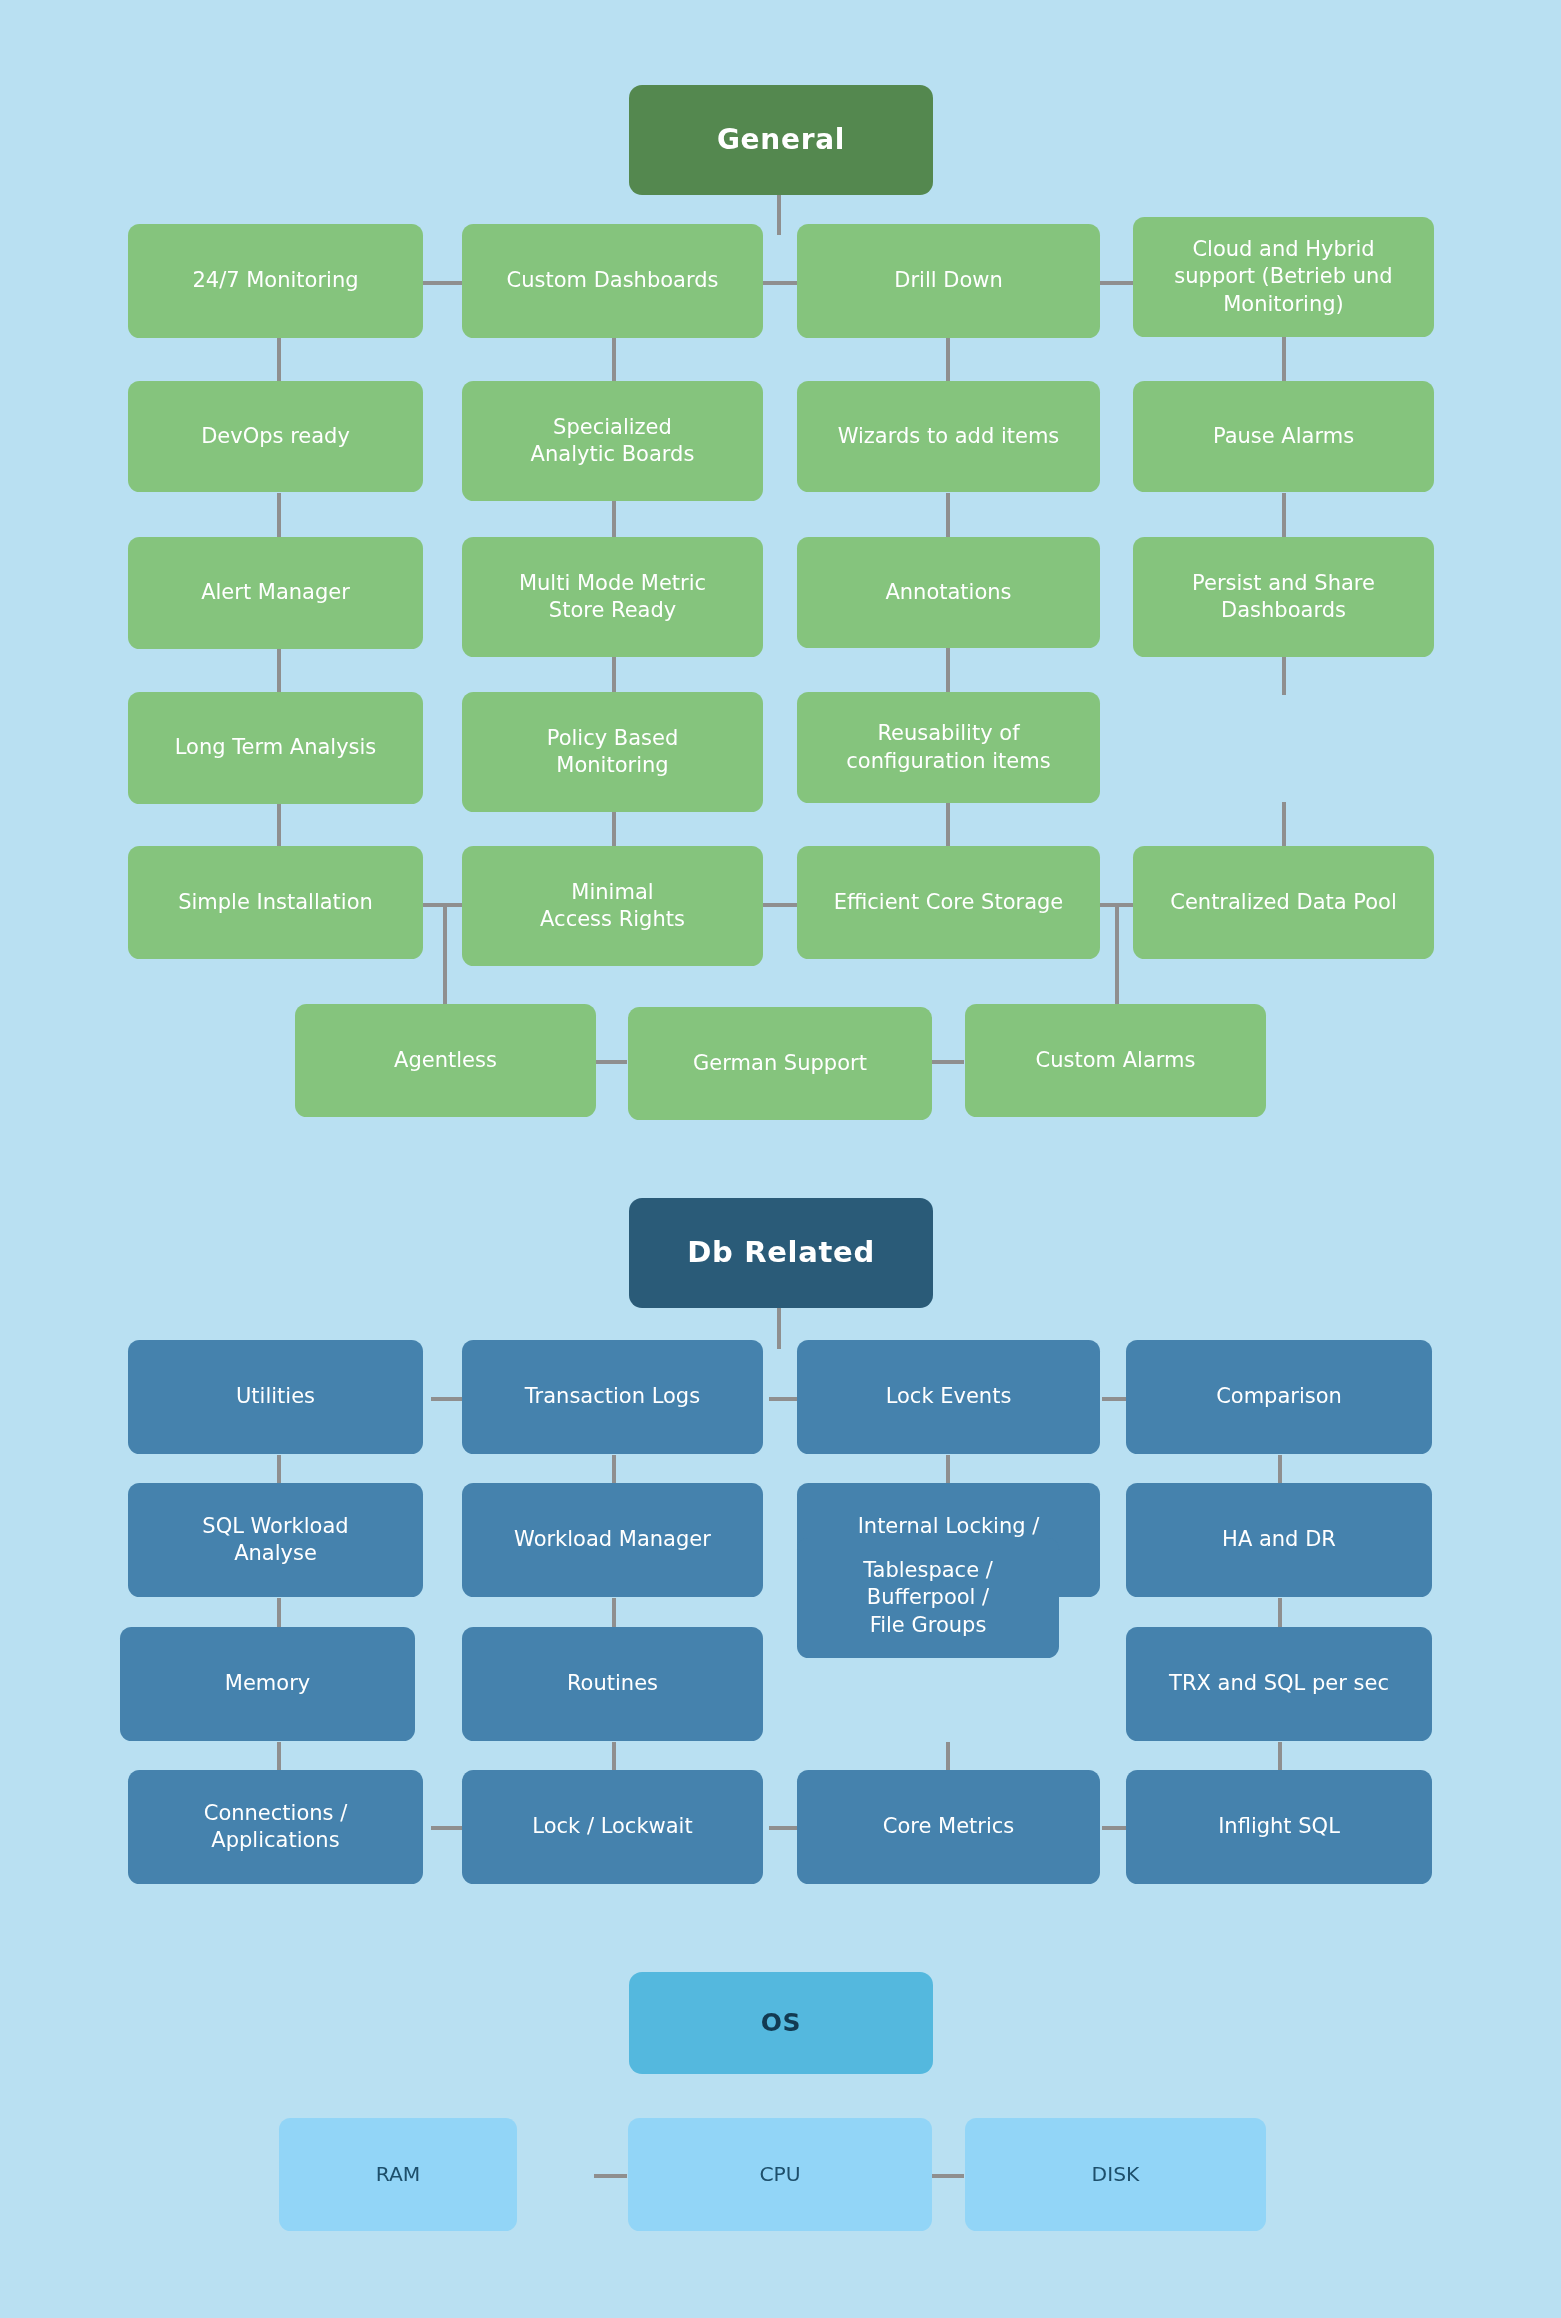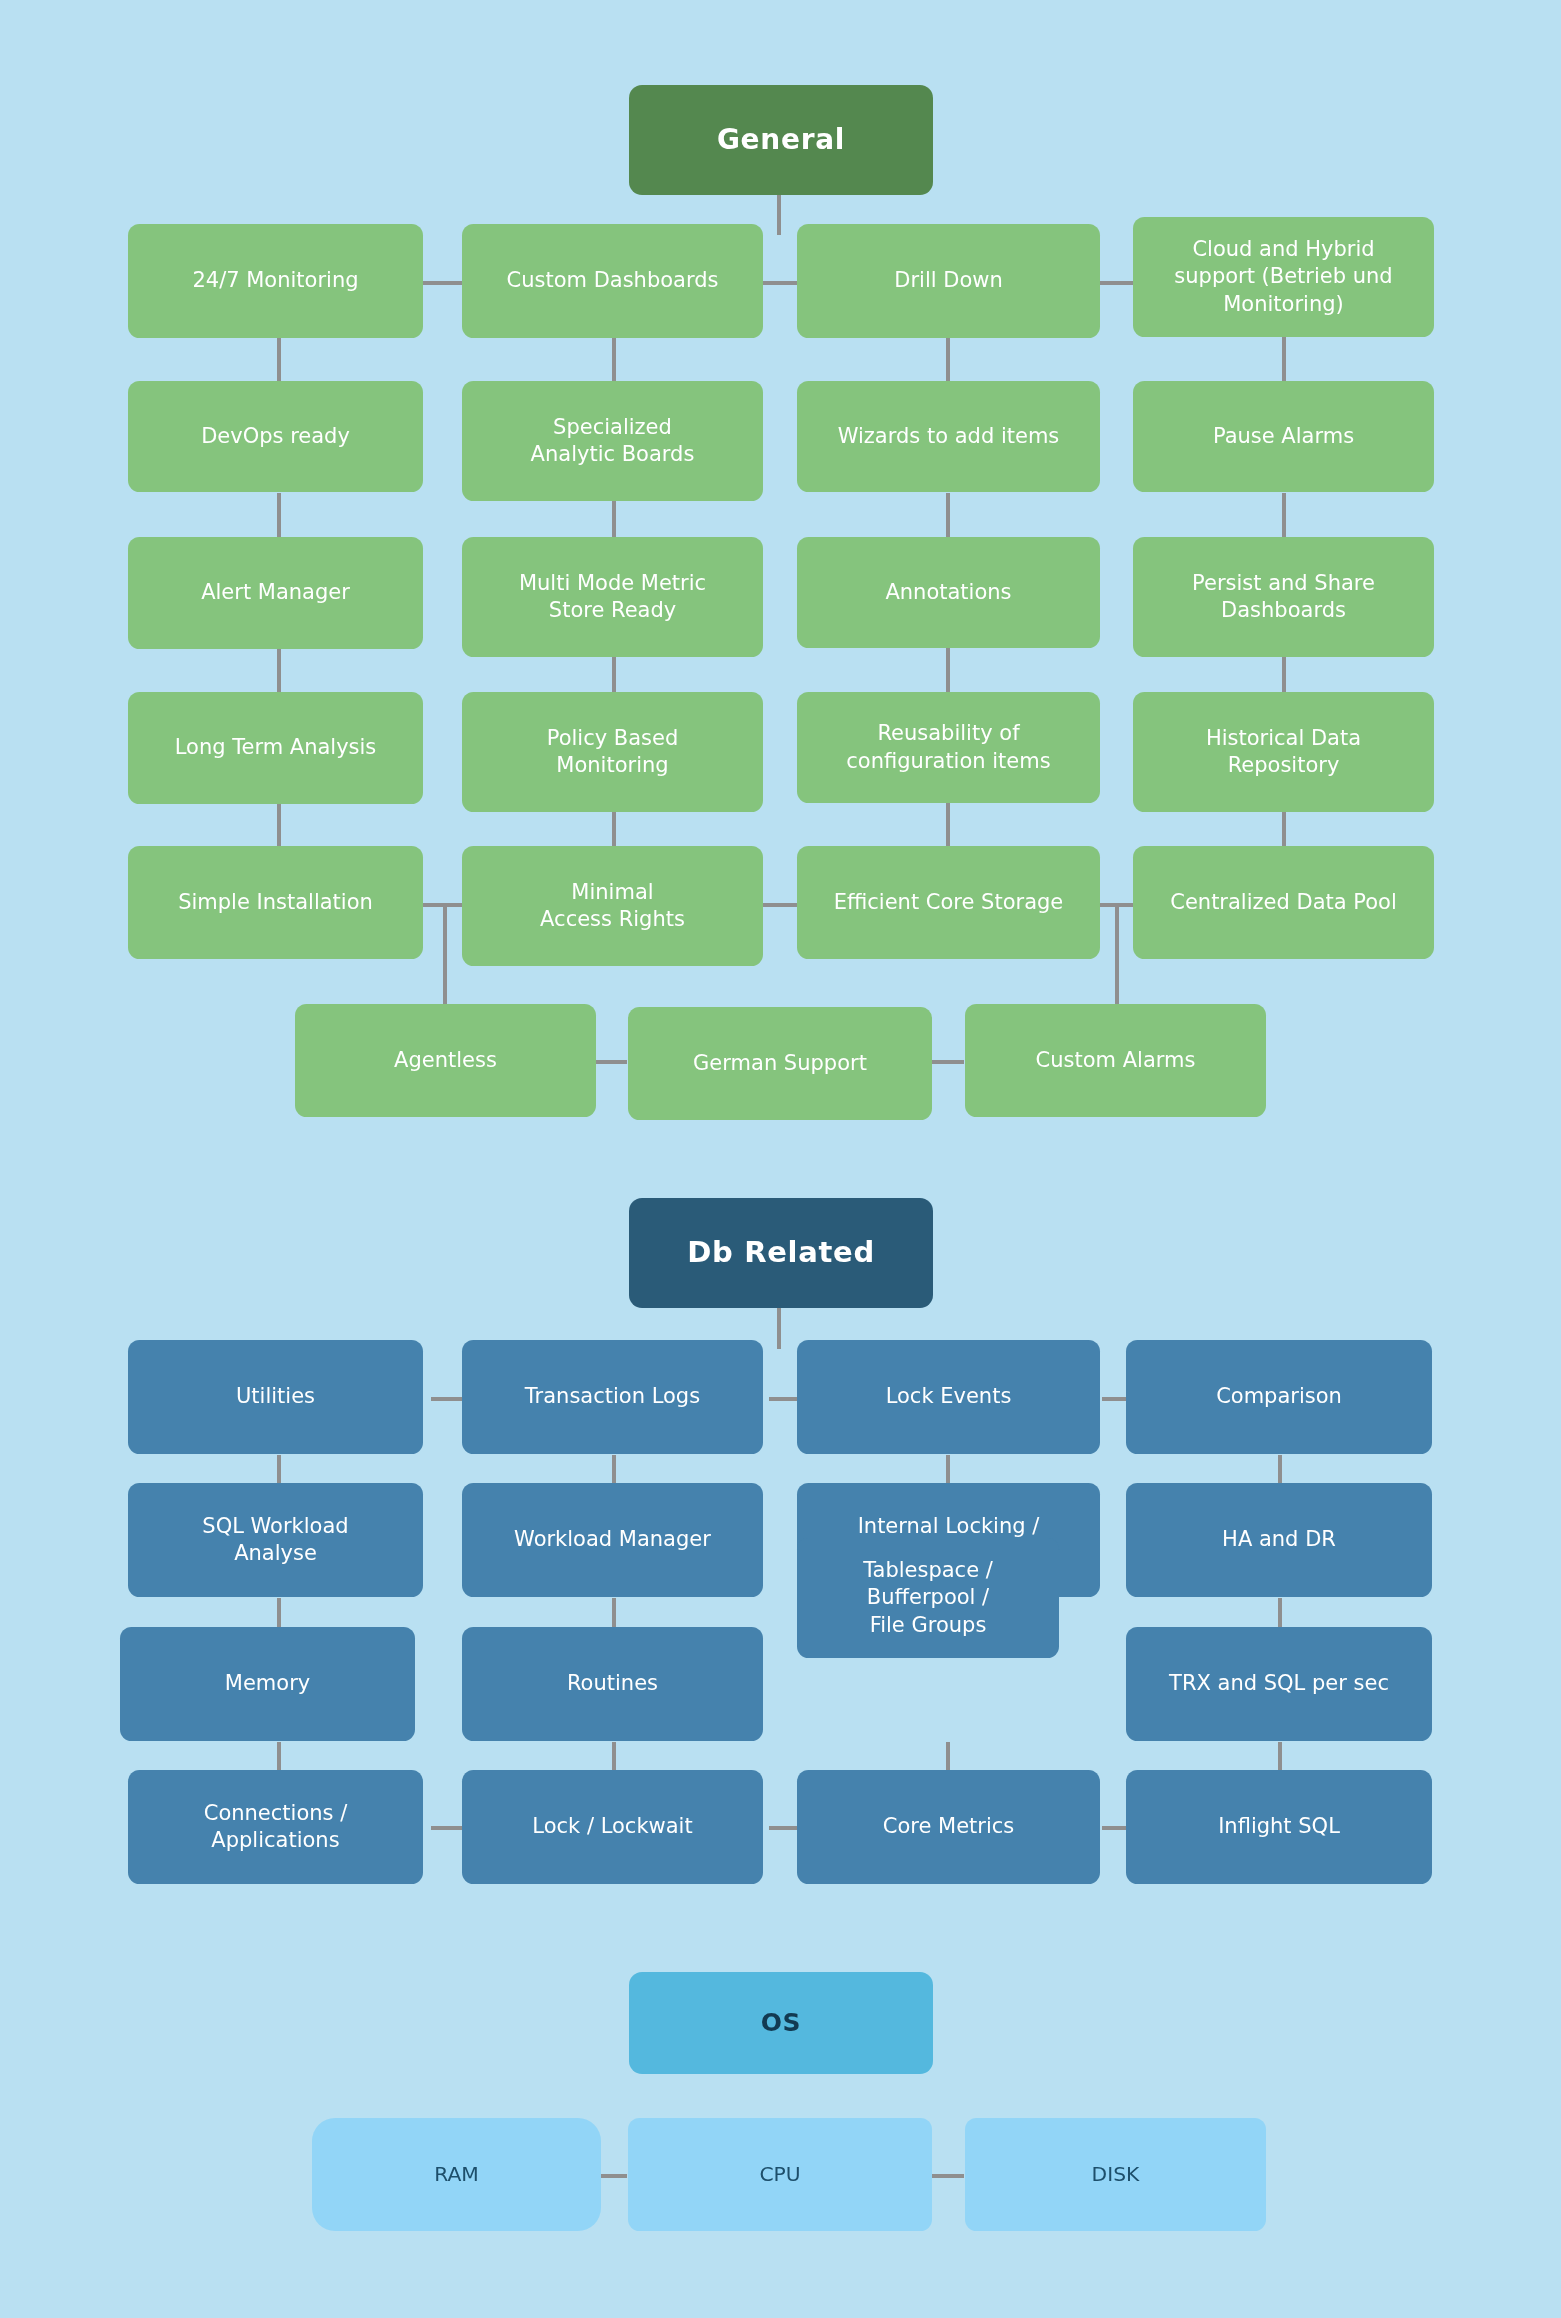--- a/index.html
+++ b/index.html
@@ -143,23 +143,20 @@
 
   <div class="node green" style="left:1133px;top:217px;width:301px;height:120px;">
     <span>Cloud and Hybrid<br>support (Betrieb und<br>Monitoring)</span>
     </div>
   <div class="node green" style="left:1133px;top:381px;width:301px;height:111px;">
     <span>Pause Alarms</span>
     </div>
   <div class="node green" style="left:1133px;top:537px;width:301px;height:120px;">
     <span>Persist and Share<br>Dashboards</span>
     </div>
-  <div class="node green" style="left:1133px;top:692px;width:301px;height:120px;">
-    <span>Historical Data<br>Repository</span>
-    </div>
   <div class="node green" style="left:1133px;top:846px;width:301px;height:113px;">
     <span>Centralized Data Pool</span>
     </div>
 
   <div class="node green" style="left:295px;top:1004px;width:301px;height:113px;">
     <span>Agentless</span>
     </div>
   <div class="node green" style="left:628px;top:1007px;width:304px;height:113px;">
     <span>German Support</span>
     </div>
@@ -249,21 +246,21 @@
     <span>Inflight SQL</span>
     </div>
 
   <div class="node hdr hdr-os" style="left:629px;top:1972px;width:304px;height:102px;">
     <span>OS</span>
   </div>
 
   <div class="line h" style="left:594px;top:2174px;width:33px;"></div>
   <div class="line h" style="left:931px;top:2174px;width:33px;"></div>
 
-  <div class="node lblue" style="left:312px;top:2118px;width:289px;height:113px;border-radius:23px;">
+  <div class="node lblue" style="left:279px;top:2118px;width:238px;height:113px;">
     <span>RAM</span>
     </div>
   <div class="node lblue" style="left:628px;top:2118px;width:304px;height:113px;">
     <span>CPU</span>
     </div>
   <div class="node lblue" style="left:965px;top:2118px;width:301px;height:113px;">
     <span>DISK</span>
     </div>
 
 </div>

